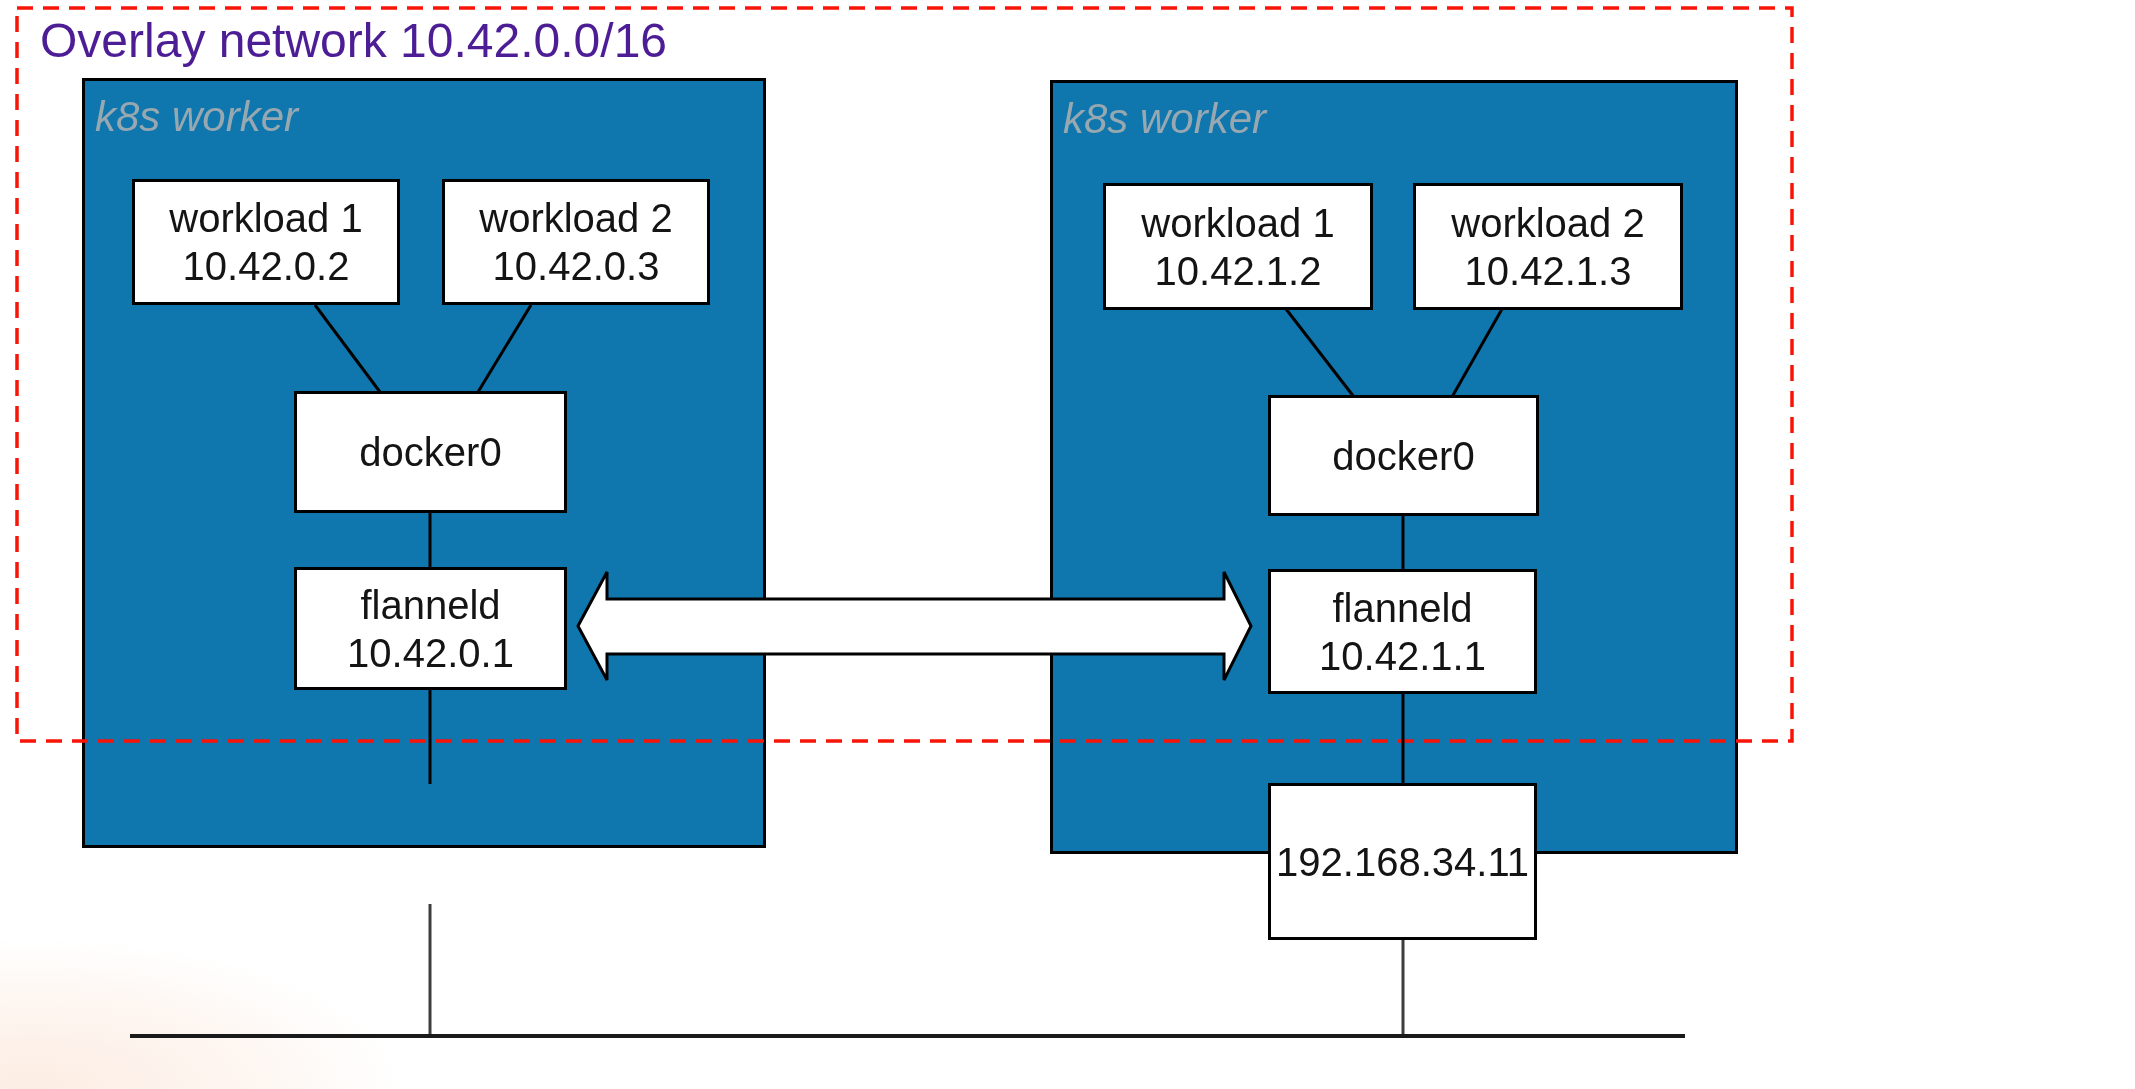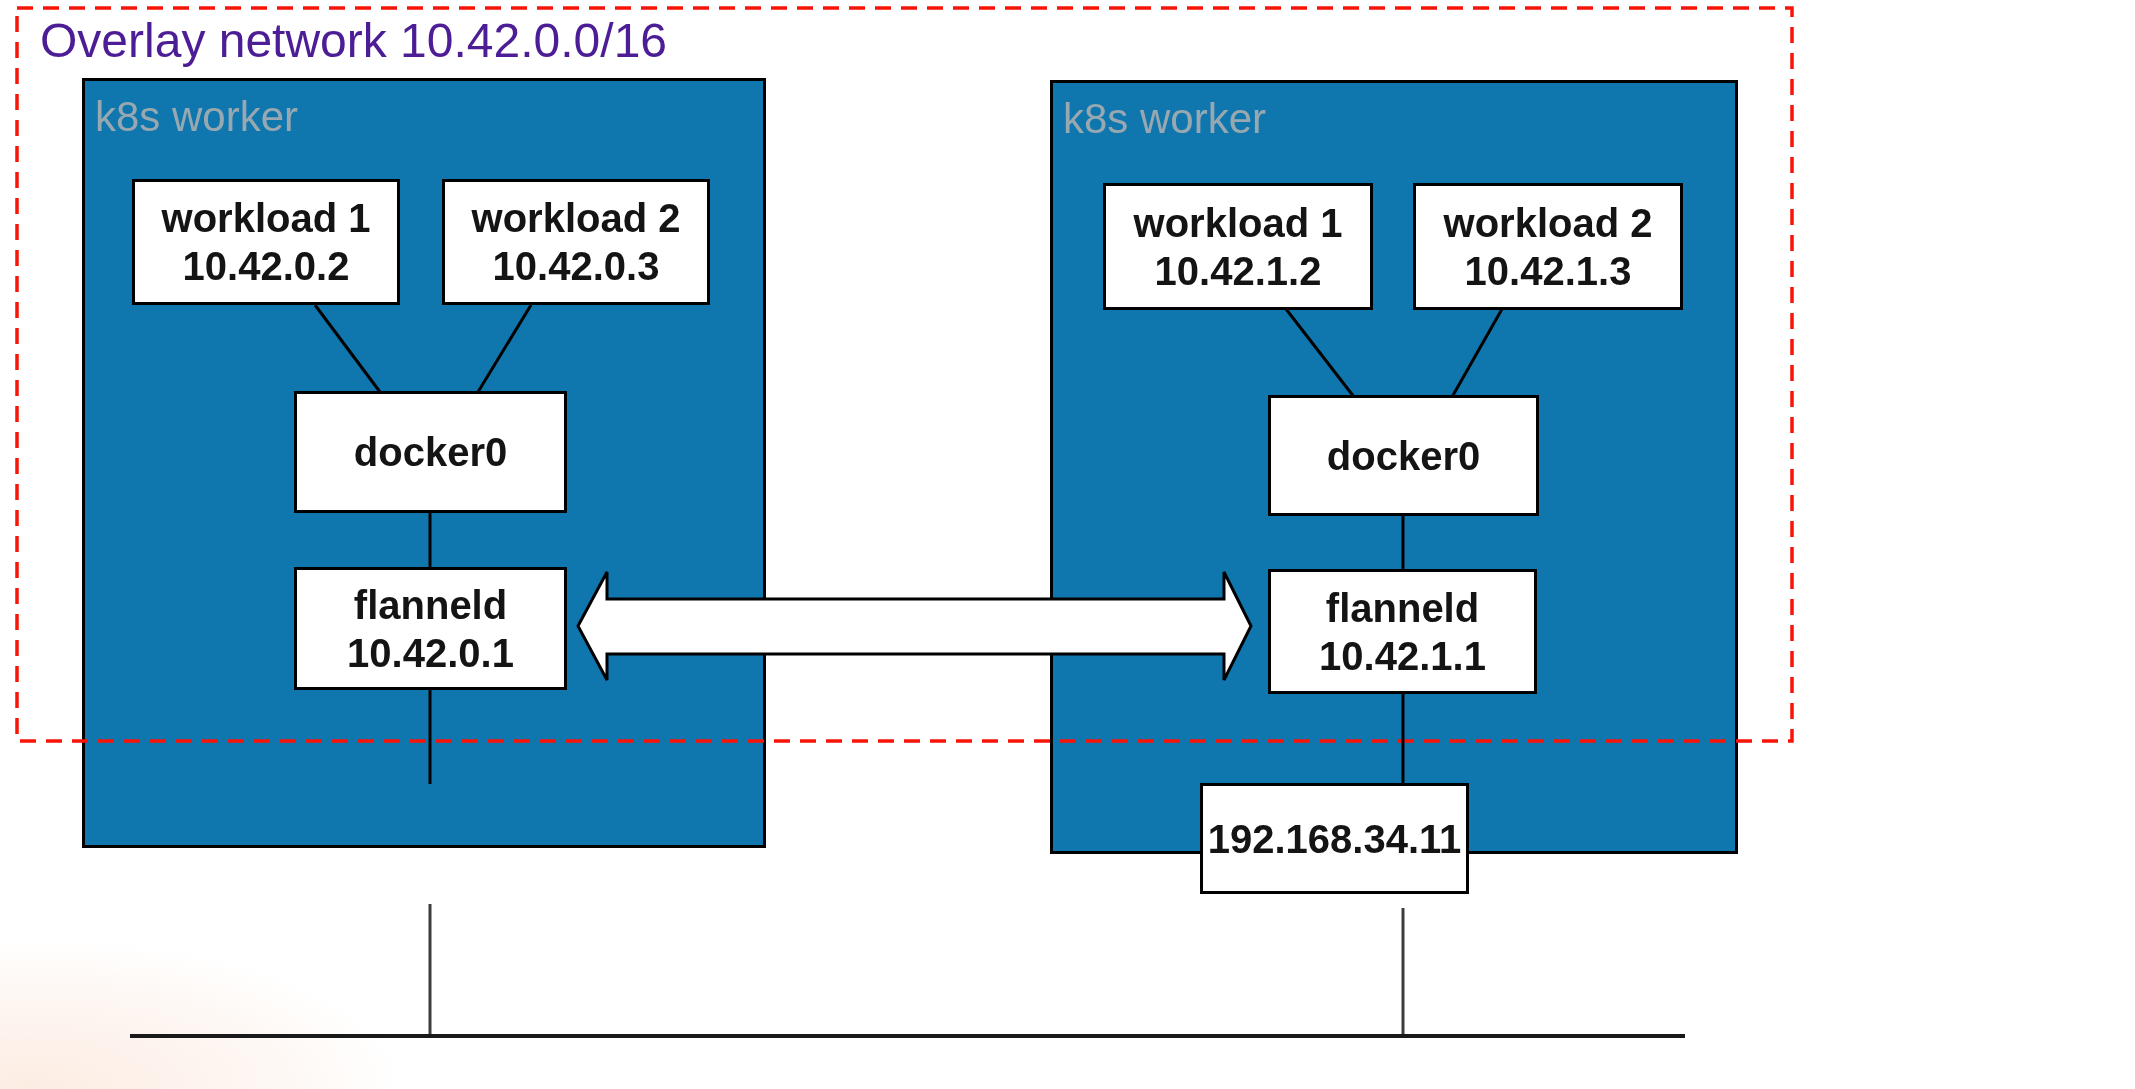--- a/index.html
+++ b/index.html
@@ -16,41 +16,41 @@
     background:radial-gradient(ellipse 520px 210px at 30px 229px,
                rgba(250,222,204,0.55), rgba(250,222,204,0.25) 45%, rgba(250,222,204,0) 72%);
     z-index:0;pointer-events:none;
   }
   .worker{
     position:absolute;
     background:#0F76AE;
     border:3px solid #000000;
     box-sizing:border-box;
     z-index:1;
+    font-style:italic;
   }
   .worker-label{
     position:absolute;left:10px;top:12px;
     font-size:42px;line-height:48px;
     color:#97A8B1;
     white-space:nowrap;
   }
   #svg-overlay{
     position:absolute;left:0;top:0;z-index:3;pointer-events:none;
   }
   .node{
     position:absolute;
     background:#ffffff;
     border:3px solid #000000;
     box-sizing:border-box;
     display:flex;flex-direction:column;
     align-items:center;justify-content:center;
     text-align:center;
     font-size:40px;line-height:48px;color:#141414;
     z-index:4;
-    font-weight:bold;
   }
   .overlay-title{
     position:absolute;left:40px;top:20px;
     font-size:48px;line-height:42px;
     color:#4c1d95;
     white-space:nowrap;
     z-index:5;
   }
   .encap-label{
     position:absolute;left:607px;top:599px;width:618px;height:55px;
@@ -119,20 +119,20 @@
     <span>workload 2</span>
     <span>10.42.1.3</span>
   </div>
   <div class="node" style="left:1268px;top:395px;width:271px;height:121px">
     <span>docker0</span>
   </div>
   <div class="node" style="left:1268px;top:569px;width:269px;height:125px">
     <span>flanneld</span>
     <span>10.42.1.1</span>
   </div>
-  <div class="node" style="left:1200px;top:783px;width:269px;height:111px">
+  <div class="node" style="left:1268px;top:783px;width:269px;height:157px">
     <span>192.168.34.11</span>
   </div>
 
   <div class="overlay-title">Overlay network 10.42.0.0/16</div>
 
 
 </div>
 
 </body></html>

